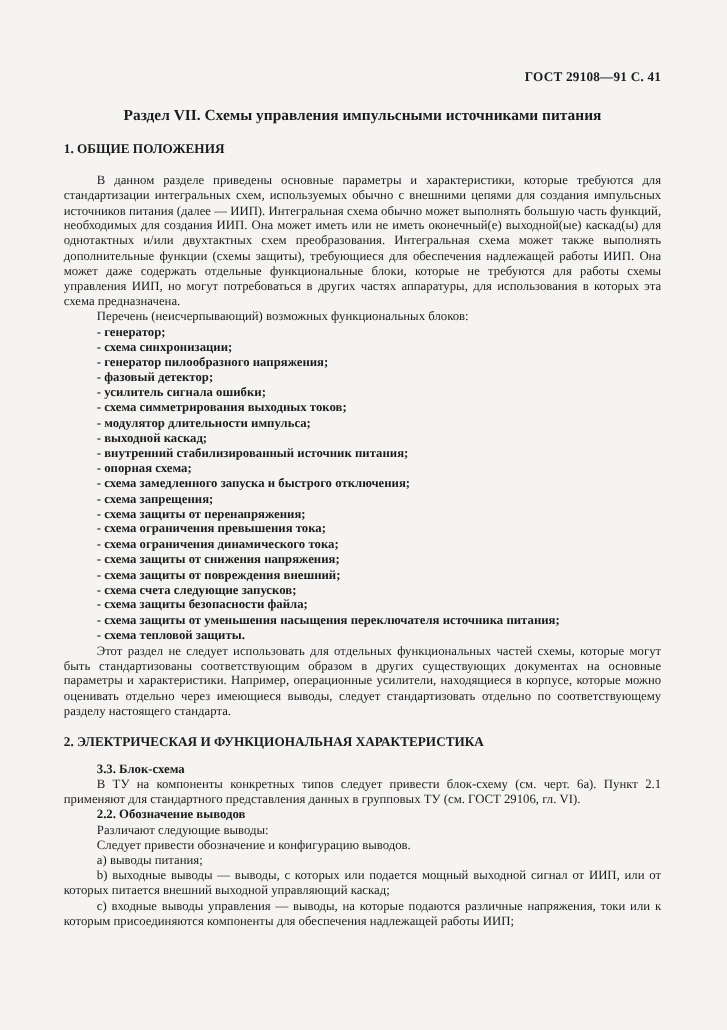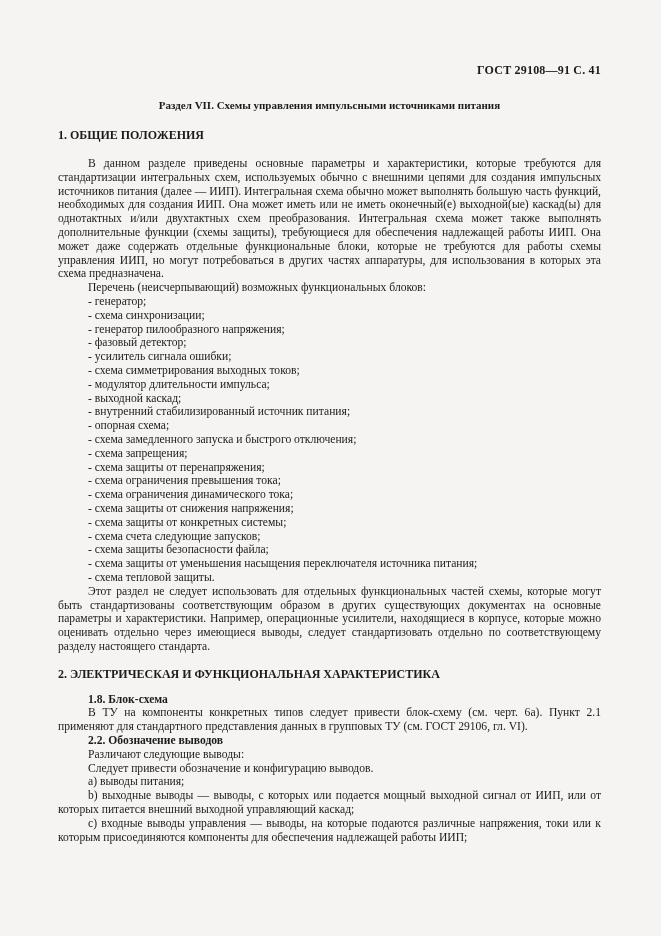--- a/index.html
+++ b/index.html
@@ -22,21 +22,21 @@
     text-align: right;
     font-weight: bold;
     font-size: 12px;
     line-height: 14px;
     letter-spacing: 0.2px;
   }
   .doc-title {
     margin-top: 21px;
     text-align: center;
     font-weight: bold;
-    font-size: 11px;
+    font-size: 14px;
     line-height: 15px;
   }
   .chapter-heading {
     font-weight: bold;
     font-size: 12px;
     line-height: 14px;
   }
   .chapter-heading.first {
     margin-top: 15px;
   }
@@ -49,20 +49,21 @@
     line-height: 13.8px;
   }
   .para {
     margin: 0;
     text-align: justify;
     text-indent: 30px;
   }
   .list-line {
     padding-left: 30px;
     text-align: left;
+    font-weight: bold;
   }
   .subheading {
     font-weight: bold;
     text-indent: 30px;
   }
   .after-heading {
     margin-top: 12px;
   }
 </style>
 </head>
@@ -92,33 +93,33 @@
       <div class="list-line">- модулятор длительности импульса;</div>
       <div class="list-line">- выходной каскад;</div>
       <div class="list-line">- внутренний стабилизированный источник питания;</div>
       <div class="list-line">- опорная схема;</div>
       <div class="list-line">- схема замедленного запуска и быстрого отключения;</div>
       <div class="list-line">- схема запрещения;</div>
       <div class="list-line">- схема защиты от перенапряжения;</div>
       <div class="list-line">- схема ограничения превышения тока;</div>
       <div class="list-line">- схема ограничения динамического тока;</div>
       <div class="list-line">- схема защиты от снижения напряжения;</div>
-      <div class="list-line">- схема защиты от конкретных системы;</div>
+      <div class="list-line">- схема защиты от повреждения внешний;</div>
       <div class="list-line">- схема счета следующие запусков;</div>
       <div class="list-line">- схема защиты безопасности файла;</div>
       <div class="list-line">- схема защиты от уменьшения насыщения переключателя источника питания;</div>
       <div class="list-line">- схема тепловой защиты.</div>
     </div>
 
     <p class="para">Этот раздел не следует использовать для отдельных функциональных частей схемы, которые могут быть стандартизованы соответствующим образом в других существующих документах на основные параметры и характеристики. Например, операционные усилители, находящиеся в корпусе, которые можно оценивать отдельно через имеющиеся выводы, следует стандартизовать отдельно по соответствующему разделу настоящего стандарта.</p>
 
     <div class="chapter-heading second">2. ЭЛЕКТРИЧЕСКАЯ И ФУНКЦИОНАЛЬНАЯ ХАРАКТЕРИСТИКА</div>
 
     <div class="after-heading">
-      <div class="subheading">1.8. Блок-схема</div>
+      <div class="subheading">3.3. Блок-схема</div>
 
       <p class="para">В ТУ на компоненты конкретных типов следует привести блок-схему (см. черт. 6а). Пункт 2.1 применяют для стандартного представления данных в групповых ТУ (см. ГОСТ 29106, гл. VI).</p>
 
       <div class="subheading">2.2. Обозначение выводов</div>
 
       <p class="para">Различают следующие выводы:</p>
 
       <p class="para">Следует привести обозначение и конфигурацию выводов.</p>
 
       <p class="para">a) выводы питания;</p>

